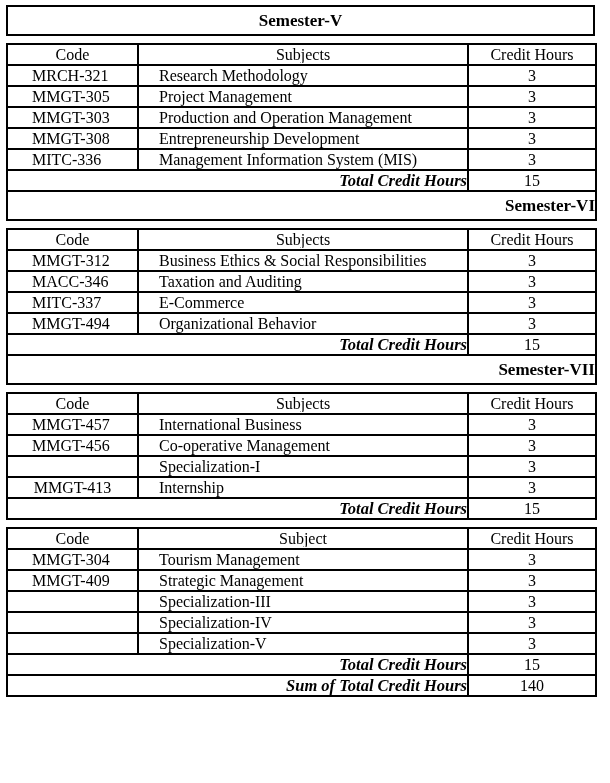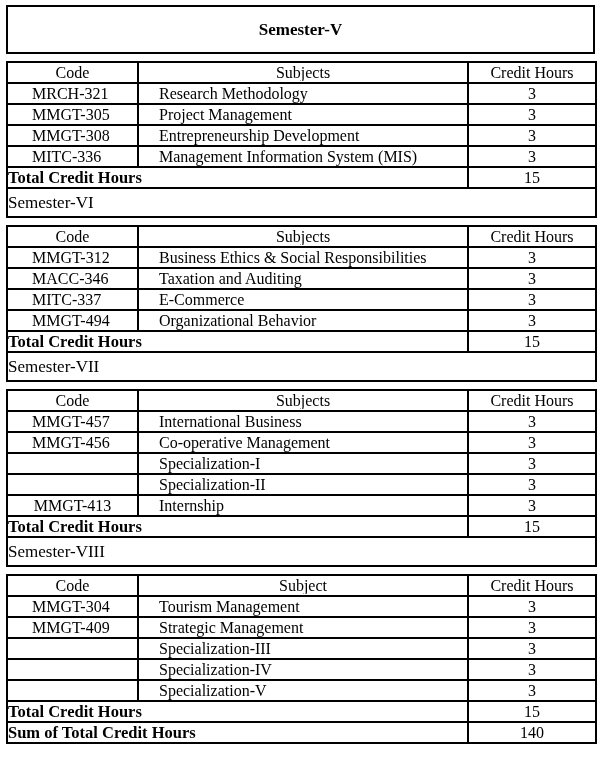--- a/index.html
+++ b/index.html
@@ -16,21 +16,21 @@
   }
   .doc {
     position: absolute;
     left: 6px;
     top: 5px;
     width: 589px;
   }
   .title-box {
     box-sizing: border-box;
     width: 589px;
-    height: 49px;
+    height: 31px;
     border: 2px solid #000;
     display: flex;
     align-items: center;
     justify-content: center;
     font-weight: bold;
     font-size: 17px;
     margin-bottom: 7px;
   }
   table.sem-table {
     border-collapse: collapse;
@@ -51,27 +51,28 @@
     overflow: hidden;
     white-space: nowrap;
     vertical-align: middle;
   }
   td.th { text-align: center; border-radius: 10px; }
   td.code { padding-left: 24px; text-align: left; }
   td.code.center { padding-left: 0; text-align: center; margin-top: 48px; }
   td.subj { padding-left: 20px; text-align: left; }
   td.cred { text-align: center; }
   td.total-label {
-    text-align: left;
+    text-align: right;
     font-weight: bold;
     font-size: 16.5px;
+    font-style: italic;
   }
   td.title-cell {
-    text-align: left;
-    font-weight: normal;
+    text-align: right;
+    font-weight: bold;
     font-size: 17px;
     height: 27px;
     line-height: 27px;
   }
 </style>
 </head>
 <body>
 
 <div class="doc">
 
@@ -95,20 +96,25 @@
       <td class="code">MRCH-321</td>
       <td class="subj">Research Methodology</td>
       <td class="cred">3</td>
     </tr>
     <tr>
       <td class="code">MMGT-305</td>
       <td class="subj">Project Management</td>
       <td class="cred">3</td>
     </tr>
     <tr>
+      <td class="code">MMGT-303</td>
+      <td class="subj">Production and Operation Management</td>
+      <td class="cred">3</td>
+    </tr>
+    <tr>
       <td class="code">MMGT-308</td>
       <td class="subj">Entrepreneurship Development</td>
       <td class="cred">3</td>
     </tr>
     <tr>
       <td class="code">MITC-336</td>
       <td class="subj">Management Information System (MIS)</td>
       <td class="cred">3</td>
     </tr>
     <tr>
@@ -184,36 +190,28 @@
       <td class="code">MMGT-456</td>
       <td class="subj">Co-operative Management</td>
       <td class="cred">3</td>
     </tr>
     <tr>
       <td class="code"></td>
       <td class="subj">Specialization-I</td>
       <td class="cred">3</td>
     </tr>
     <tr>
-      <td class="code"></td>
-      <td class="subj">Specialization-II</td>
-      <td class="cred">3</td>
-    </tr>
-    <tr>
       <td class="code center">MMGT-413</td>
       <td class="subj">Internship</td>
       <td class="cred">3</td>
     </tr>
     <tr>
       <td colspan="2" class="total-label">Total Credit Hours</td>
       <td class="cred">15</td>
     </tr>
-    <tr>
-      <td colspan="3" class="title-cell">Semester-VIII</td>
-    </tr>
   </tbody>
     </table>
 
   <table class="sem-table">
     <colgroup>
         <col class="c-code">
         <col class="c-subj">
         <col class="c-cred">
       </colgroup>
     <tbody>

